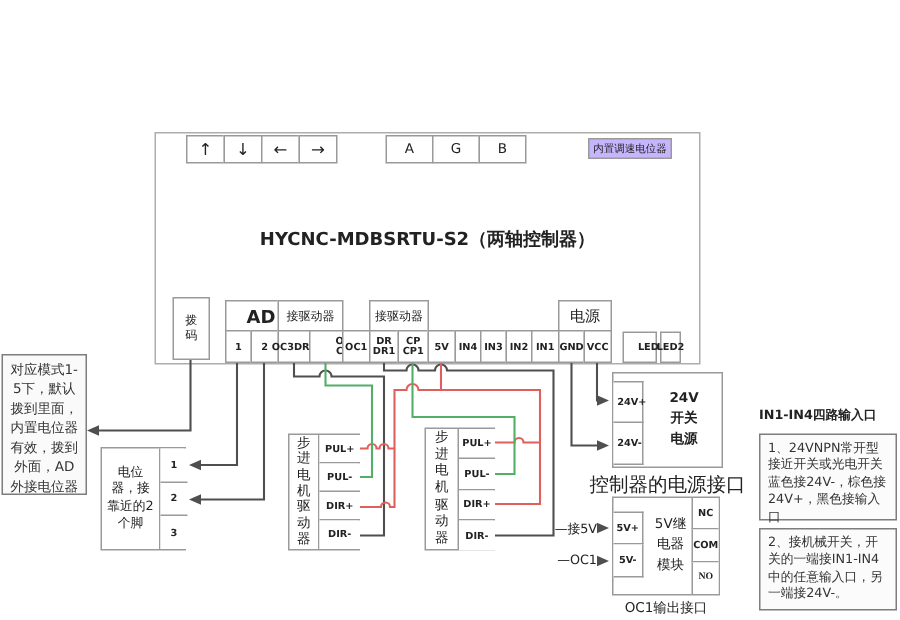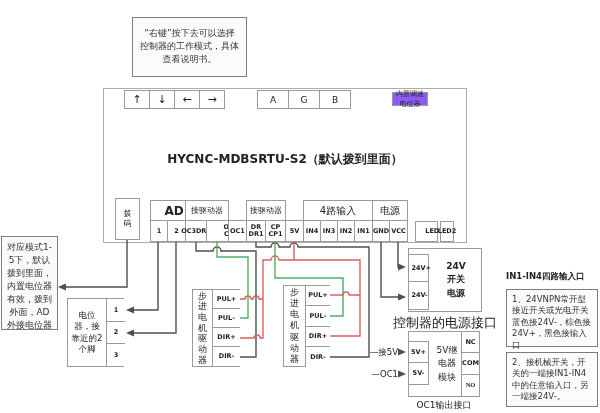--- a/index.html
+++ b/index.html
@@ -22,23 +22,20 @@
   .toplayer{z-index:7;}
   .wire{fill:none;stroke-width:1.4;}
   .wd{stroke:var(--wire-dark);} .wr{stroke:var(--wire-red);} .wg{stroke:var(--wire-green);}
   .ah{fill:var(--wire-dark);stroke:none;}
 </style>
 </head>
 <body>
 
 <div id="stage">
 
-  <div class="abs notebox" style="left:132px;top:17px;width:115px;height:60px;text-align:center;padding-top:9px;">
-    <span>“右键”按下去可以选择控制器的工作模式，具体查看说明书。</span>
-  </div>
 
   <div class="abs box" style="left:103px;top:88px;width:364px;height:155px;border-color:#adadad;"></div>
 
   <div class="abs" style="left:124px;top:90px;display:flex;">
     <div class="cell" style="width:24px;height:17px;font-size:11px;">
         <span>↑</span>
       </div>
     <div class="cell" style="width:24px;height:17px;font-size:11px;margin-left:-1px;">
         <span>↓</span>
       </div>
@@ -55,43 +52,40 @@
         <span>A</span>
       </div>
     <div class="cell" style="width:30px;height:17px;font-size:9px;margin-left:-1px;">
         <span>G</span>
       </div>
     <div class="cell" style="width:30px;height:17px;font-size:9px;margin-left:-1px;">
         <span>B</span>
       </div>
   </div>
 
-  <div class="abs cell" style="left:392px;top:92px;width:36px;height:14px;font-size:7px;background:#8b5cf6;">
+  <div class="abs cell" style="left:392px;top:92px;width:56px;height:14px;font-size:7px;background:#c4b5fd;">
     <span>内置调速电位器</span>
   </div>
 
   <div class="abs" style="left:103px;top:151px;width:364px;text-align:center;font-size:12px;font-weight:bold;">
-    <span>HYCNC-MDBSRTU-S2（默认拨到里面）</span>
+    <span>HYCNC-MDBSRTU-S2（两轴控制器）</span>
   </div>
 
   <div class="abs cell" style="left:115px;top:198px;width:25px;height:42px;font-size:8px;line-height:1.2;">
     <span style="display:block;width:9px;">拨码</span>
   </div>
 
   <div class="abs cell hdr" style="left:150px;top:200px;width:48px;height:21px;font-size:12px;font-weight:bold;">
       <span>AD</span>
     </div>
   <div class="abs cell hdr" style="left:185px;top:200px;width:44px;height:21px;font-size:8px;">
       <span>接驱动器</span>
     </div>
   <div class="abs cell hdr" style="left:246px;top:200px;width:40px;height:21px;font-size:8px;">
       <span>接驱动器</span>
-    </div>
-  <div class="abs cell hdr" style="left:303px;top:200px;width:70px;height:21px;font-size:10px;">
-      <span>4路输入</span>
     </div>
   <div class="abs cell hdr" style="left:372px;top:200px;width:36px;height:21px;font-size:10px;">
       <span>电源</span>
     </div>
 
   <div class="abs cell pinfont" style="left:150px;top:220px;width:18px;height:22px;">
       <span>1</span>
     </div>
   <div class="abs cell pinfont" style="left:167px;top:220px;width:19px;height:22px;">
       <span>2</span>

